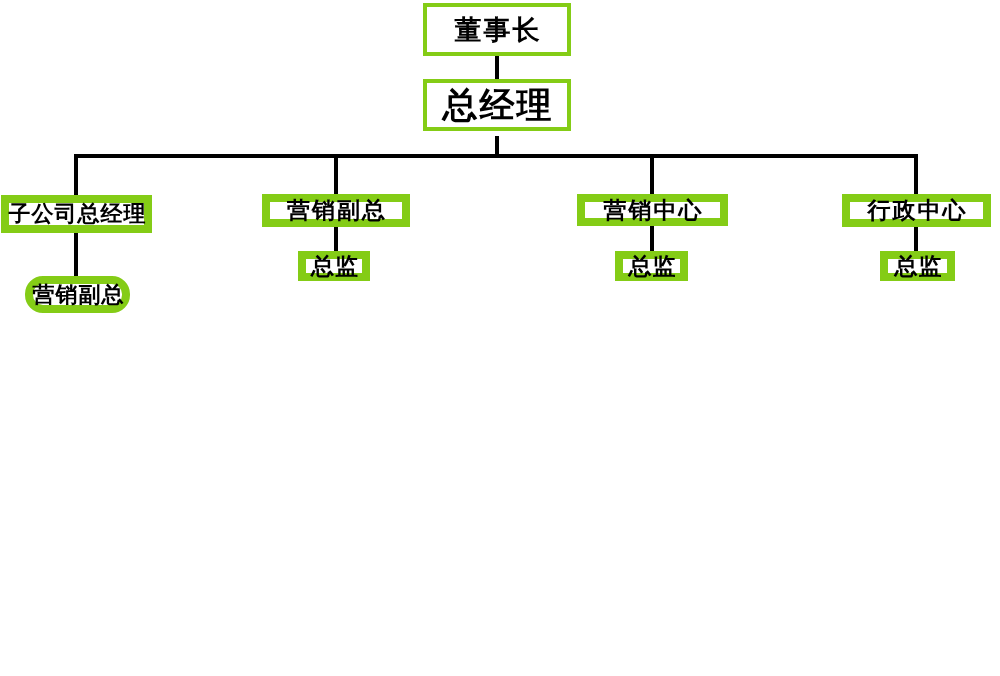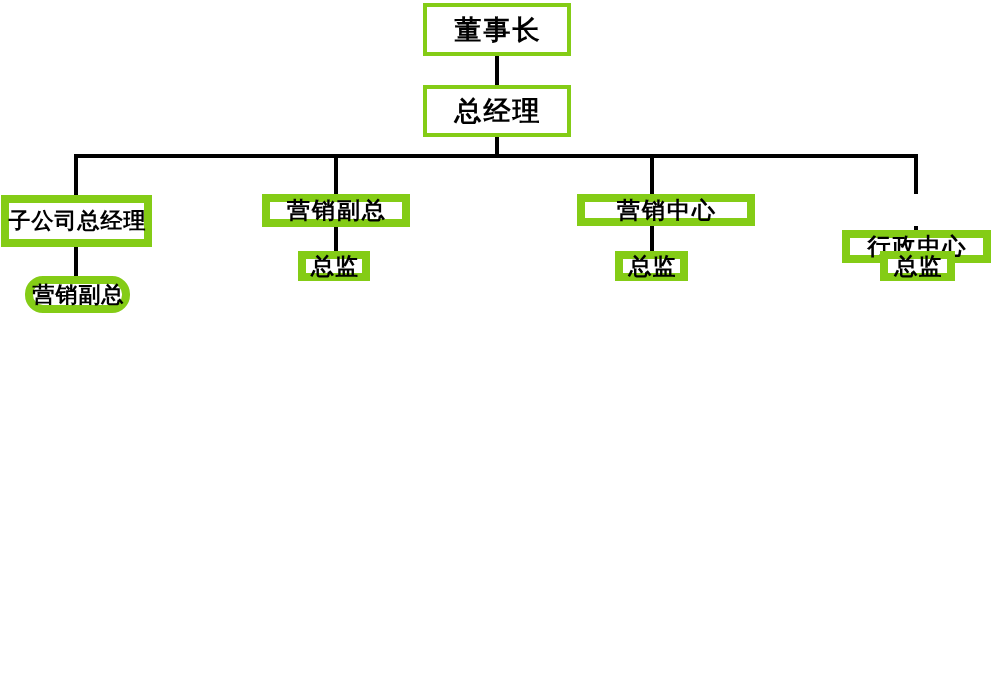--- a/index.html
+++ b/index.html
@@ -29,25 +29,25 @@
     white-space: nowrap;
     text-indent: 2px; 
   }
   .line {
     position: absolute;
     background: #000000;
   }
 
   
   #n-chairman { left:423px; top:3px;   width:148px; height:53px; font-size:27px; border-width:4px; }
-  #n-gm       { left:423px; top:85px;  width:148px; height:52px; font-size:27px; border-width:4px; }
-  #n-sub      { left:1px;   top:195px; width:151px; height:52px; font-size:22px; letter-spacing:1px; }
+  #n-gm       { left:423px; top:79px;  width:148px; height:52px; font-size:35px; border-width:4px; }
+  #n-sub      { left:1px;   top:195px; width:151px; height:38px; font-size:22px; letter-spacing:1px; }
   #n-prod     { left:262px; top:194px; width:148px; height:33px; font-size:23px; }
-  #n-mkt      { left:577px; top:194px; width:178px; height:32px; font-size:23px; }
-  #n-adm      { left:842px; top:194px; width:149px; height:33px; font-size:23px;margin-top:36px; }
+  #n-mkt      { left:577px; top:194px; width:151px; height:32px; font-size:23px; }
+  #n-adm      { left:842px; top:194px; width:149px; height:33px; font-size:23px; }
   #n-vp       { left:25px;  top:276px; width:105px; height:37px; font-size:22px; letter-spacing:1px;border-radius:18px; }
   #n-dir1     { left:298px; top:251px; width:72px;  height:30px; font-size:23px; letter-spacing:1px; }
   #n-dir2     { left:615px; top:251px; width:73px;  height:30px; font-size:23px; letter-spacing:1px; }
   #n-dir3     { left:880px; top:251px; width:75px;  height:30px; font-size:23px; letter-spacing:1px; }
 
   
   #l-c-gm  { left:495px; top:55px;  width:4px;   height:30px; }
   #l-gm-h  { left:495px; top:136px; width:4px;   height:20px; }
   #l-main  { left:74px;  top:154px; width:844px; height:4px;  }
   #l-d1    { left:74px;  top:156px; width:4px;   height:39px; }

